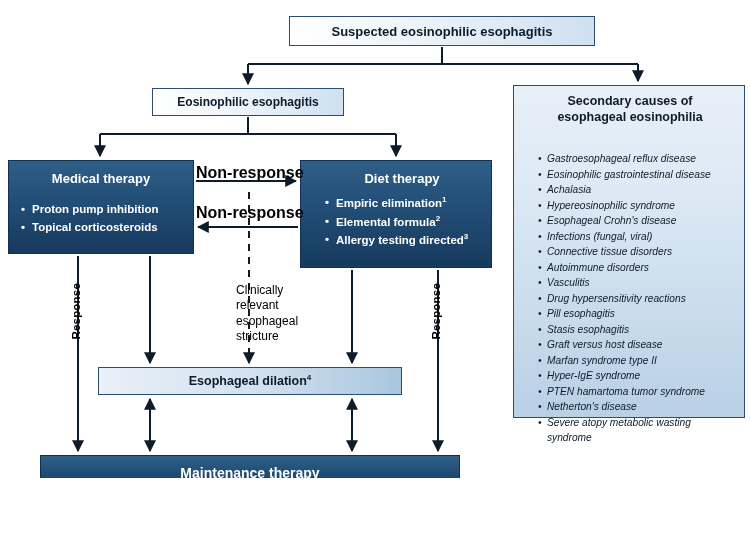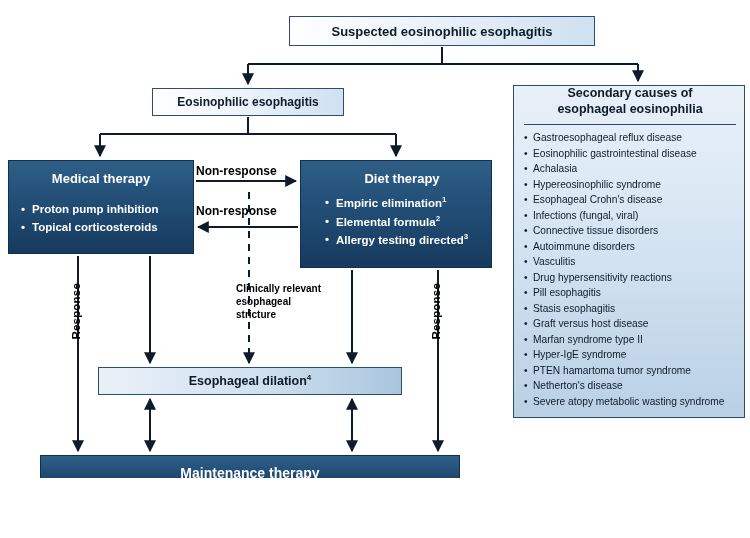--- a/index.html
+++ b/index.html
@@ -138,81 +138,82 @@
     font-size: 14px;
   }
   
   #box-secondary {
     left: 513px;
     top: 85px;
     width: 232px;
     height: 333px;
     background: linear-gradient(to bottom, #e8f0f8 0%, #dbe8f4 35%, #b9d0e5 100%);
     border: 1px solid #2d4d70;
-    padding: 0 8px 6px 10px;
+    padding: 8px 8px 6px 10px;
     justify-content: flex-start;
   }
   #box-secondary .sec-title {
     text-align: center;
     font-weight: bold;
     font-size: 12.5px;
     color: #0d1b2a;
     line-height: 1.25;
     margin-bottom: 4px;
   }
   .sec-rule {
     height: 1px;
     background: #2d4d70;
     margin: 3px 0 5px 0;
   }
   .sec-list {
     list-style: none;
-    margin: 0;
+    margin: 14px;
     padding: 0;
+    font-style: italic;
   }
   .sec-list li {
     font-size: 10.2px;
     color: #0d1b2a;
     line-height: 1.52;
     position: relative;
     padding-left: 9px;
   }
   .sec-list li::before {
     content: "\2022";
     position: absolute;
     left: 0;
     top: 0;
   }
   
   .edge-label {
     position: absolute;
     font-weight: bold;
     color: #000000;
-    font-size: 12px;
+    font-size: 16px;
   }
   .vert-label {
     position: absolute;
     font-weight: bold;
     color: #000000;
     font-size: 11.5px;
     writing-mode: vertical-rl;
     transform: rotate(180deg);
     letter-spacing: 0.2px;
   }
   #label-nonresp-1 { left: 196px; top: 164px; }
   #label-nonresp-2 { left: 196px; top: 204px; }
   #label-response-left { left: 70px; top: 283px; }
   #label-response-right { left: 430px; top: 283px; }
   #label-stricture {
     position: absolute;
     left: 236px;
     top: 283px;
     width: 86px;
-    font-weight: bold;
-    font-size: 10px;
+    font-weight: normal;
+    font-size: 12px;
     color: #000000;
     line-height: 1.28;
   }
   svg#wires {
     position: absolute;
     left: 0;
     top: 0;
     width: 750px;
     height: 538px;
     pointer-events: none;

